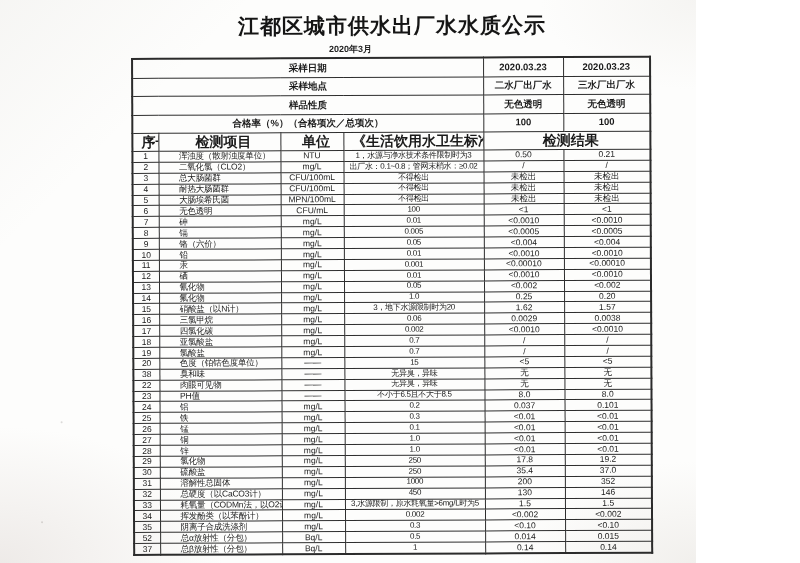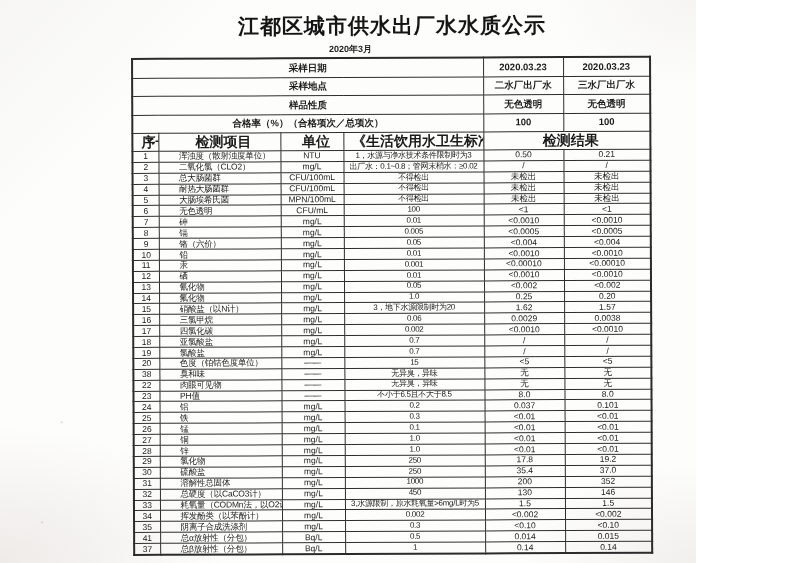--- a/index.html
+++ b/index.html
@@ -372,21 +372,21 @@
           </tr>
           <tr>
             <td>35</td>
             <td>阴离子合成洗涤剂</td>
             <td>mg/L</td>
             <td>0.3</td>
             <td>&lt;0.10</td>
             <td>&lt;0.10</td>
           </tr>
           <tr>
-            <td>41</td>
+            <td>52</td>
             <td>总α放射性（分包）</td>
             <td>Bq/L</td>
             <td>0.5</td>
             <td>0.014</td>
             <td>0.015</td>
           </tr>
           <tr>
             <td>37</td>
             <td>总β放射性（分包）</td>
             <td>Bq/L</td>

